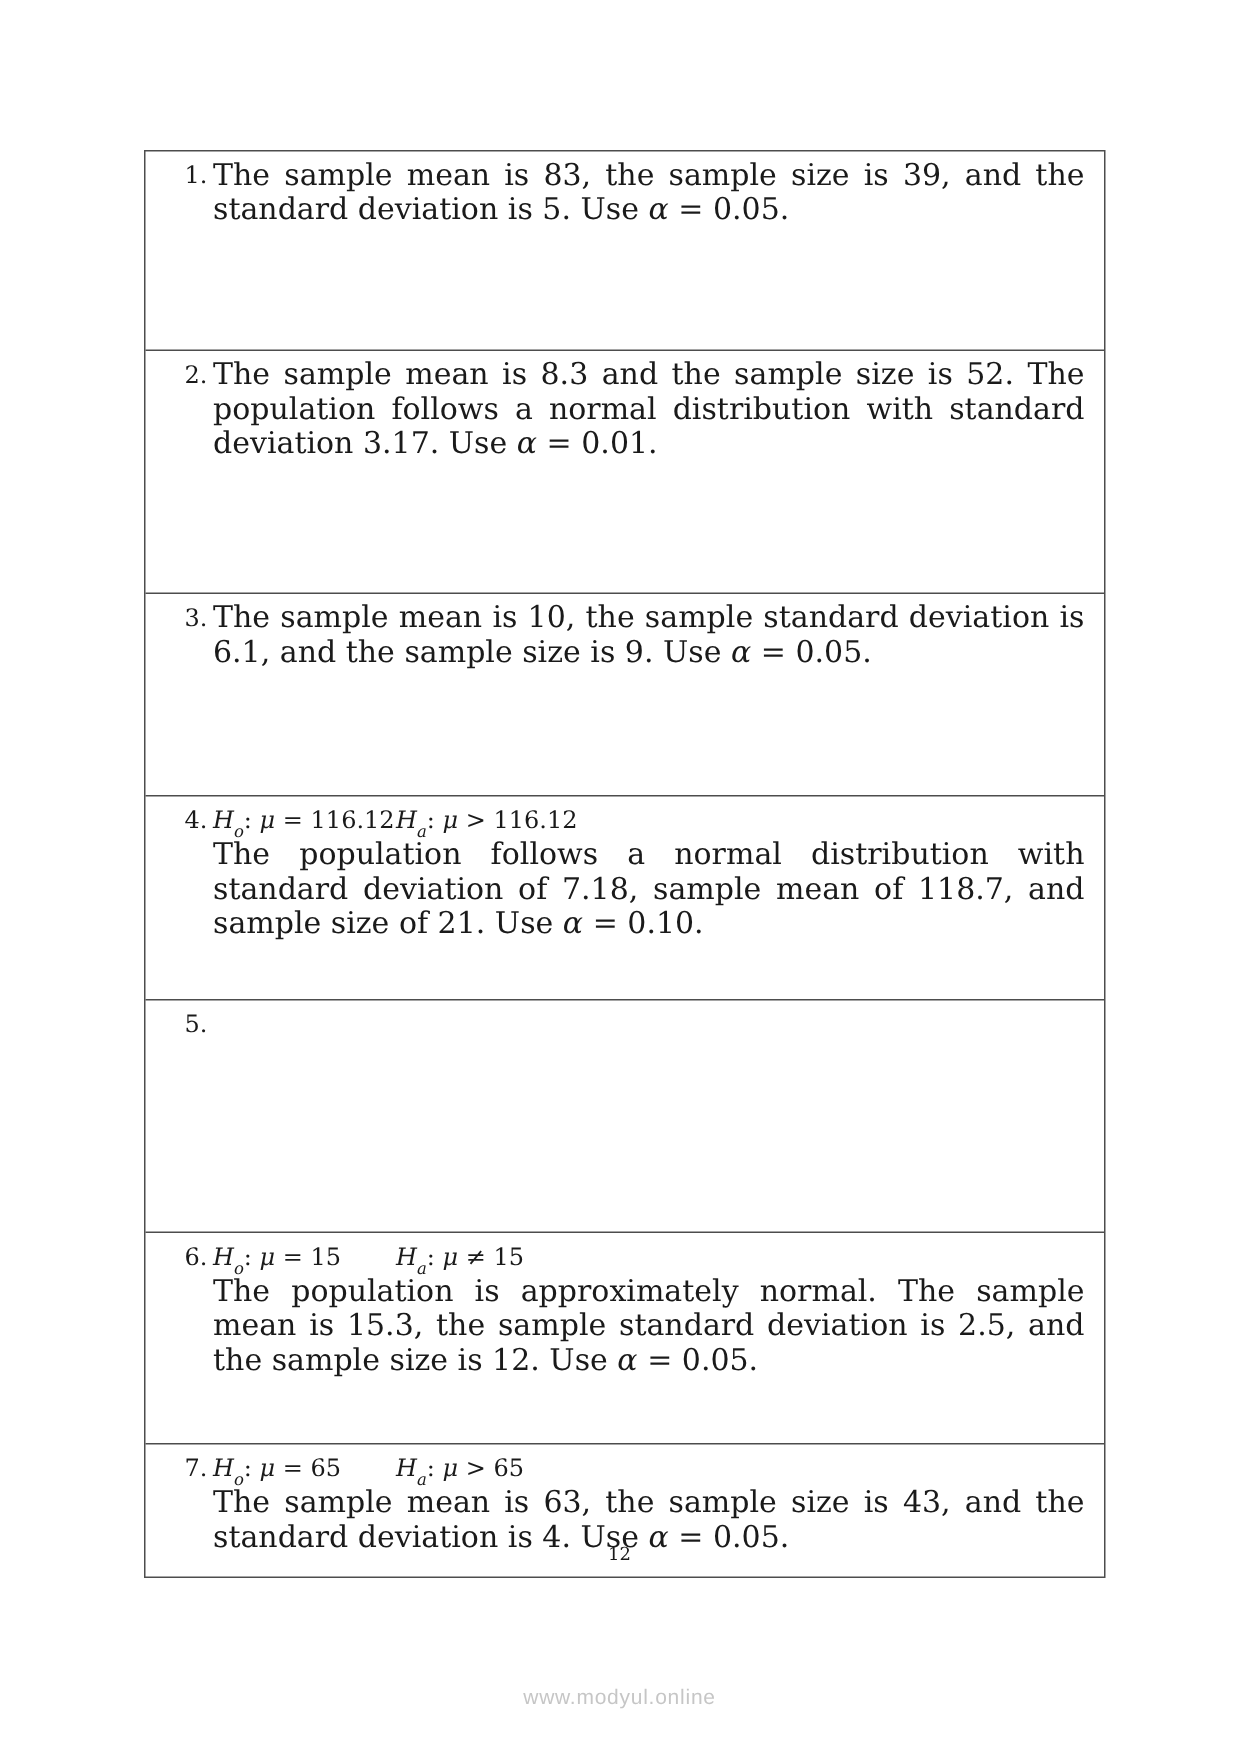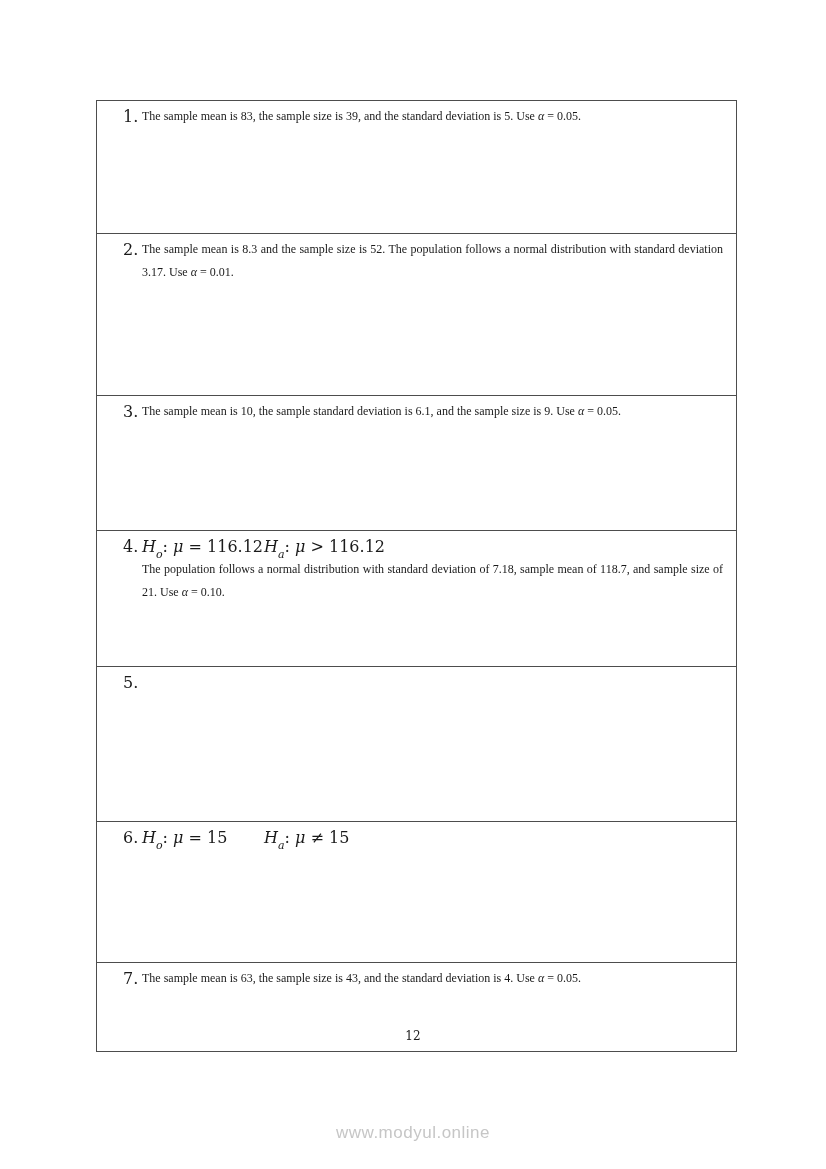--- a/index.html
+++ b/index.html
@@ -35,34 +35,33 @@
   .hyp-line{
     font-size:16px;line-height:23px;
     white-space:nowrap;
   }
   .hyp-h0{display:inline-block;min-width:122px;}
   .hyp-line i, .prob-body i{font-style:italic;}
   .hyp-line sub{
     font-size:11px;line-height:0;position:relative;bottom:-2px;
   }
   .prob-body{
-    font-size:12px;line-height:23px;
+    font-size:20px;line-height:23px;
     text-align:justify;
-    font-family:Liberation Serif, serif;
   }
   .page-number{
     position:absolute;top:1029px;left:0;width:100%;
     text-align:center;
     font-size:12px;color:#1a1a1a;
   }
   .watermark{
     position:absolute;top:1123px;left:0;width:100%;
     text-align:center;
     font-family:"Liberation Sans", sans-serif;
-    font-size:17px;
+    font-size:14px;
     color:#c6c6c6;
     letter-spacing:0.5px;
   }
 </style>
 </head>
 <body>
 
 <div class="page">
   <div class="problems-table" id="problems-table">
       <div class="row" style="height: 133px;">
@@ -92,24 +91,26 @@
       </div>
       <div class="row" style="height: 155px;">
         <span class="prob-num">5.</span>
         <div class="prob-content">
         </div>
       </div>
       <div class="row" style="height: 141px;">
         <span class="prob-num">6.</span>
         <div class="prob-content">
           <div class="hyp-line"><span class="hyp-h0"><i>H</i><sub><i>o</i></sub><span>:</span> <i>μ</i> <span>=</span> <span>15</span></span><span class="hyp-ha"><i>H</i><sub><i>a</i></sub><span>:</span> <i>μ</i> <span>≠</span> <span>15</span></span></div>
+          <div class="prob-body">The population is approximately normal. The sample mean is 15.3, the sample standard deviation is 2.5, and the sample size is 12. Use <i>α</i> = 0.05.</div>
         </div>
       </div>
       <div class="row" style="height: 88px;">
         <span class="prob-num">7.</span>
         <div class="prob-content">
+          <div class="hyp-line"><span class="hyp-h0"><i>H</i><sub><i>o</i></sub><span>:</span> <i>μ</i> <span>=</span> <span>65</span></span><span class="hyp-ha"><i>H</i><sub><i>a</i></sub><span>:</span> <i>μ</i> <span>&gt;</span> <span>65</span></span></div>
           <div class="prob-body">The sample mean is 63, the sample size is 43, and the standard deviation is 4. Use <i>α</i> = 0.05.</div>
         </div>
       </div>
     </div>
   <div class="page-number">12</div>
   <div class="watermark">www.modyul.online</div>
 </div>
 
 </body></html>

